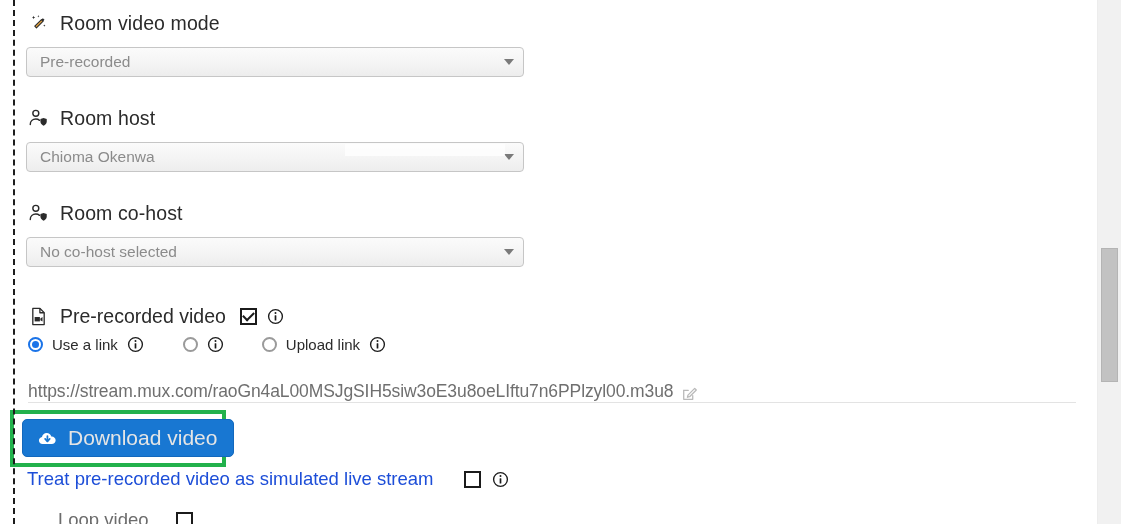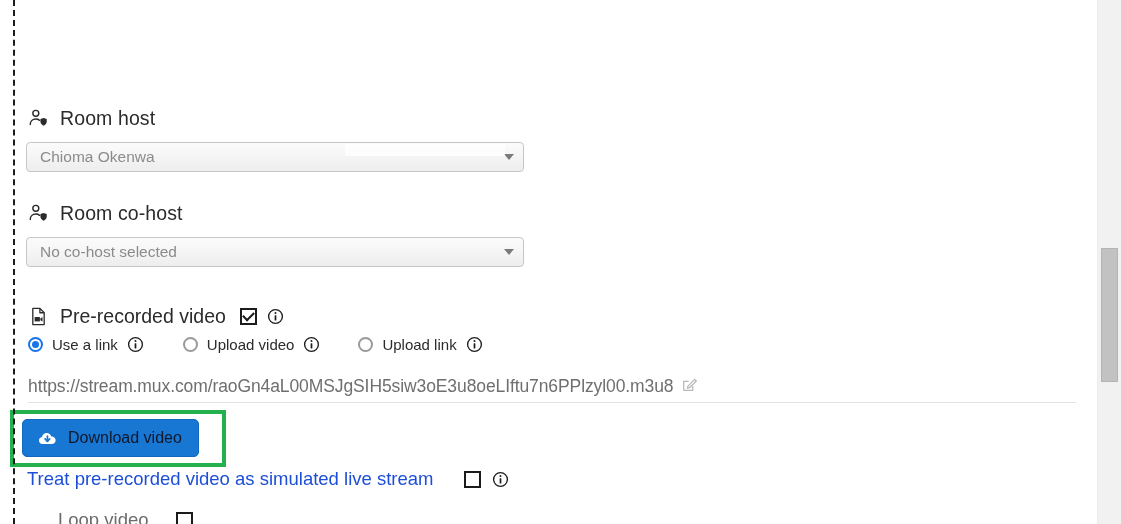--- a/index.html
+++ b/index.html
@@ -217,21 +217,21 @@
   }
   .radio-gap-a { width: 39px; }
   .radio-gap-b { width: 38px; }
 
   
   .url-line {
     position: absolute;
     left: 28px;
     top: 376px;
     display: flex;
-    align-items: flex-start;
+    align-items: flex-end;
     gap: 8px;
     height: 26px;
   }
   .url-text {
     font-size: 17.5px;
     color: #6f6f6f;
     white-space: nowrap;
     letter-spacing: -0.1px;
   }
   .url-edit-icon {
@@ -271,22 +271,22 @@
     align-items: center;
     gap: 10px;
     cursor: pointer;
     box-sizing: border-box;
   }
   .dl-button .dl-icon {
     width: 22px; height: 22px; flex: 0 0 22px;
     display: flex; align-items: center; justify-content: center;
   }
   .dl-button .dl-text {
-    font-size: 16px;
-    color: #0f172a;
+    font-size: 21px;
+    color: #e5e5e5;
     white-space: nowrap;
   }
 
   
   .opt-row {
     position: absolute;
     left: 27px;
     display: flex;
     align-items: center;
     height: 26px;
@@ -322,20 +322,38 @@
     box-sizing: border-box;
   }
 </style>
 </head>
 <body>
 
 <div id="page">
 
   <div class="content">
 
+    <div class="field-group" style="top:8px;">
+      <div class="field-label">
+        <span class="lbl-icon">
+          <svg width="22" height="22" viewBox="0 0 24 24" fill="none">
+            <path d="M8.5 15.5 L15.8 8.2 L17.6 10 L10.3 17.3 Z" fill="#e8a33d" stroke="#2b2b2b" stroke-width="1.2" stroke-linejoin="round"></path>
+            <path d="M15.8 8.2 L17.3 6.7 L19.1 8.5 L17.6 10 Z" fill="#2b2b2b"></path>
+            <path d="M7.2 4.2 l.5 1.3 1.3 .5 -1.3 .5 -.5 1.3 -.5 -1.3 -1.3 -.5 1.3 -.5 Z" fill="#2b2b2b"></path>
+            <path d="M12.4 3.4 l.35 .9 .9 .35 -.9 .35 -.35 .9 -.35 -.9 -.9 -.35 .9 -.35 Z" fill="#2b2b2b"></path>
+            <path d="M18.9 13.6 l.35 .9 .9 .35 -.9 .35 -.35 .9 -.35 -.9 -.9 -.35 .9 -.35 Z" fill="#2b2b2b"></path>
+          </svg>
+        </span>
+        <span class="lbl-text">Room video mode</span>
+      </div>
+      <div class="select">
+        <span class="sel-value">Pre-recorded</span>
+        <span class="sel-arrow"></span>
+      </div>
+    </div>
 
     <div class="field-group" style="top:103px;">
       <div class="field-label">
         <span class="lbl-icon">
           <svg width="23" height="23" viewBox="0 0 24 24" fill="none">
             <circle cx="9.2" cy="6.6" r="3.1" stroke="#2b2b2b" stroke-width="1.5"></circle>
             <path d="M3.4 18.2 c0 -3.4 2.6 -5.6 5.8 -5.6 c1.5 0 2.9 .5 3.9 1.3" stroke="#2b2b2b" stroke-width="1.5" stroke-linecap="round"></path>
             <path d="M17.3 11.4 l3.3 1.25 v2.6 c0 2.1 -1.5 3.6 -3.3 4.3 c-1.8 -.7 -3.3 -2.2 -3.3 -4.3 v-2.6 Z" fill="#2b2b2b"></path>
           </svg>
         </span>
@@ -394,21 +412,20 @@
             <circle cx="10" cy="5.9" r="1.15" fill="#1b1b1b"></circle>
             <rect x="9" y="8.4" width="2" height="6.2" rx="0.6" fill="#1b1b1b"></rect>
           </svg>
         </span>
       </span>
 
       <span class="radio-gap-a"></span>
 
       <span class="radio-opt">
         <span class="radio"></span>
-        <span class="ropt-text">Upload video</span>
         <span class="info-icon">
           <svg width="17" height="17" viewBox="0 0 20 20" fill="none">
             <circle cx="10" cy="10" r="8.1" stroke="#1b1b1b" stroke-width="1.6"></circle>
             <circle cx="10" cy="5.9" r="1.15" fill="#1b1b1b"></circle>
             <rect x="9" y="8.4" width="2" height="6.2" rx="0.6" fill="#1b1b1b"></rect>
           </svg>
         </span>
       </span>
 
       <span class="radio-gap-b"></span>

